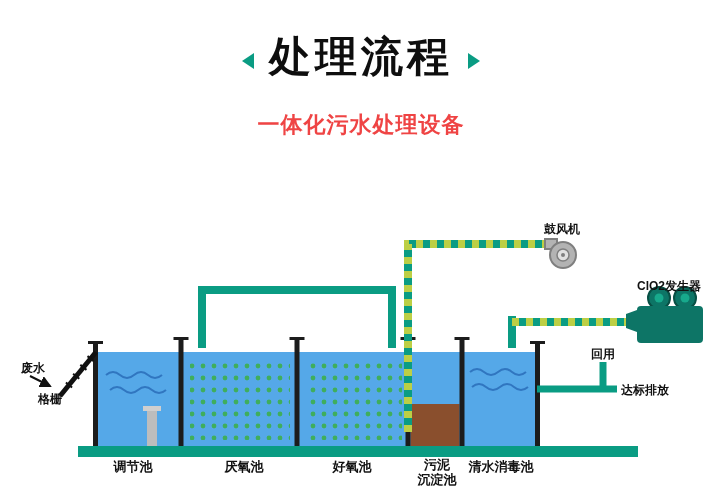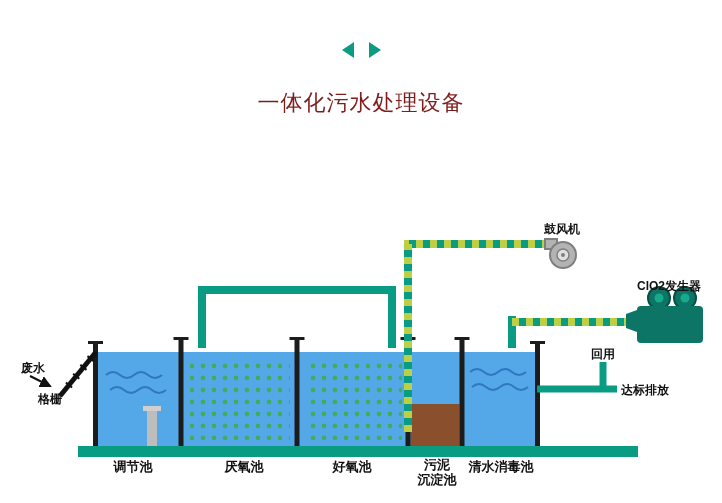--- a/index.html
+++ b/index.html
@@ -7,21 +7,21 @@
     width:722px; height:503px; background:#ffffff; position:relative; overflow:hidden;
     font-family:"Liberation Sans","DejaVu Sans",sans-serif;
   }
   .header { position:absolute; top:34px; left:0; width:100%; text-align:center; }
   .title-row { display:flex; align-items:center; justify-content:center; gap:15px; }
   .main-title { font-size:42px; font-weight:800; color:#0e0e0e; letter-spacing:4px; line-height:1.1; }
   .tri { width:0; height:0; border-top:8px solid transparent; border-bottom:8px solid transparent; margin-top:8px; }
   .tri-left  { border-right:12px solid var(--teal,#0a9c83); }
   .tri-right { border-left:12px solid var(--teal,#0a9c83); }
   .subtitle { font-size:16px; font-weight:700; color:#1b1b1b; margin-top:3px; }
-  .device-title { font-size:22px; font-weight:400; color:#7f1d1d; letter-spacing:1px; margin-top:30px; }
+  .device-title { font-size:22px; font-weight:700; color:#ef4444; letter-spacing:1px; margin-top:30px; }
 
   svg.diagram { position:absolute; left:0; top:0; }
   .lbl       { font-size:12px; font-weight:700; fill:#111; }
   .lbl-tank  { font-size:13px; font-weight:700; fill:#111; }
   .base      { fill:var(--teal,#0a9c83); }
   .water     { fill:var(--water,#55a8e8); }
   .wave      { stroke:var(--wave,#2a6db8); stroke-width:2; fill:none; opacity:.85; }
   .media-dot { fill:var(--media,#3fae5c); }
   .sludge    { fill:var(--sludge,#8a4f2d); }
   .wall      { fill:var(--wall,#1c1c1c); }
@@ -32,20 +32,21 @@
   .gen       { fill:var(--tealDark,#0d7566); }
   .screenbar { stroke:#111; stroke-width:5; }
   .screentick{ stroke:#111; stroke-width:2; }
 </style>
 </head>
 <body>
 
 <div class="header">
   <div class="title-row">
     <span class="tri tri-left"></span>
+    <span class="main-title">处理流程</span>
     <span class="tri tri-right"></span>
   </div>
   <div class="device-title">一体化污水处理设备</div>
 </div>
 
 <svg class="diagram" width="722" height="503" viewBox="0 0 722 503" xmlns="http://www.w3.org/2000/svg">
   <defs>
     <pattern id="media" width="11" height="12" patternUnits="userSpaceOnUse">
       <circle cx="5" cy="6" r="2.4" class="media-dot"></circle>
     </pattern>

